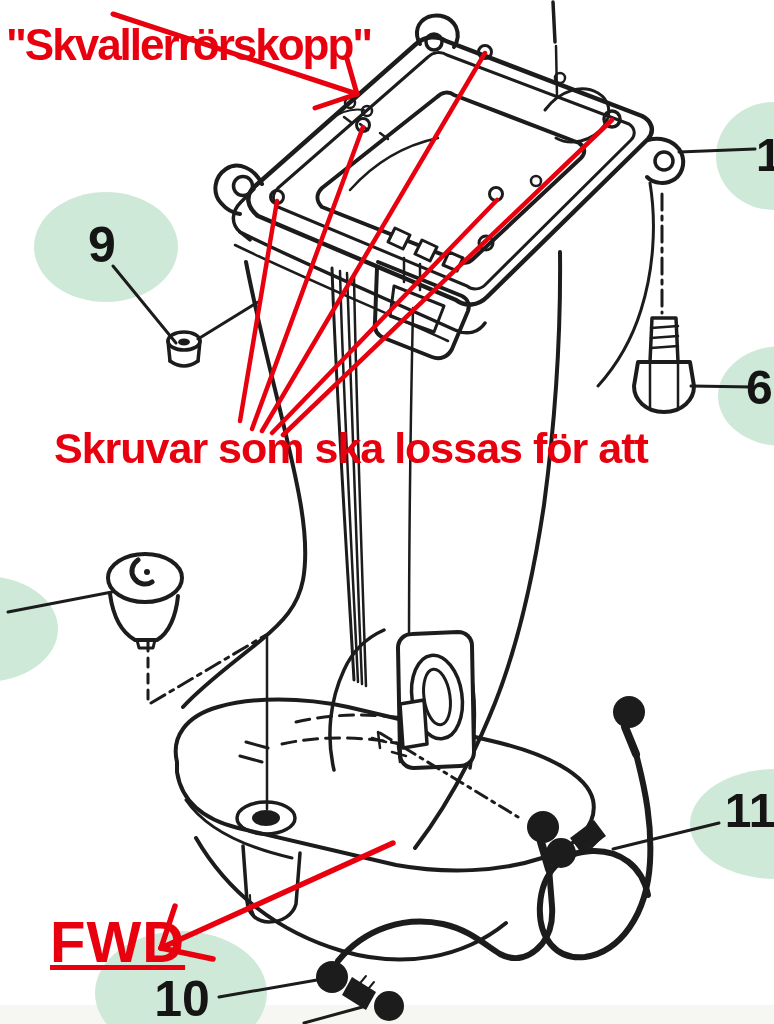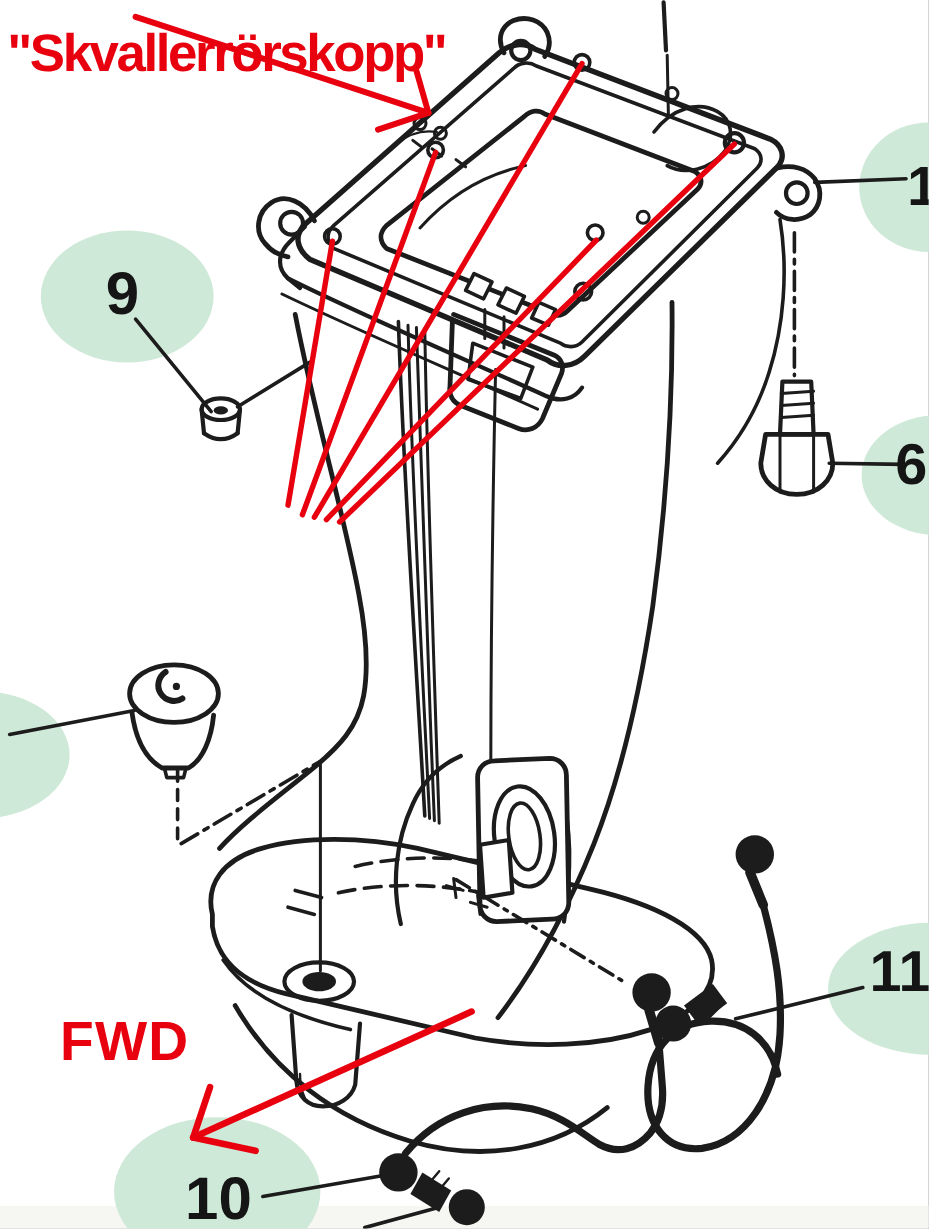--- a/index.html
+++ b/index.html
@@ -19,21 +19,21 @@
     fill:none;stroke:var(--line_black);stroke-linecap:round;stroke-linejoin:round;
   }
   #artwork .badge{fill:var(--badge_green);stroke:none;}
   #artwork .red *{stroke:var(--annotation_red);}
   #artwork .fillb{fill:var(--line_black);stroke:none;}
   #artwork .fillw{fill:#ffffff;}
   .label{position:absolute;white-space:nowrap;}
   .red-label{color:var(--annotation_red);font-weight:bold;}
   .title-label{left:6px;top:20px;font-size:44px;letter-spacing:-2px;}
   .note-label{left:54px;top:423px;font-size:43px;line-height:50px;letter-spacing:-1px;}
-  .fwd-label{left:50px;top:840px;font-size:46px;letter-spacing:1px;}
+  .fwd-label{left:50px;top:908px;font-size:58px;letter-spacing:1px;text-decoration:underline;}
   .num{position:absolute;color:#151515;font-weight:bold;font-size:50px;text-align:center;}
   #num-9{left:60px;top:216px;width:84px;}
   #num-10{left:128px;top:970px;width:108px;}
   #num-11{left:700px;top:783px;width:100px;font-size:48px;}
   #num-6{left:746px;top:360px;width:56px;font-size:48px;text-align:left;}
   #num-1{left:756px;top:128px;width:40px;font-size:46px;text-align:left;}
 </style>
 </head>
 <body>
 
@@ -220,20 +220,21 @@
         <path d="M393,843 L161,948" stroke-width="5.5"></path>
         <path d="M161,948 L175,906" stroke-width="5.5"></path>
         <path d="M161,948 L213,959" stroke-width="5.5"></path>
       </g>
     </g>
   </svg>
 
   <div class="label red-label title-label">"Skvallerrörskopp"</div>
 
   <div class="label red-label note-label">
+    <div>Skruvar som ska lossas för att</div>
   </div>
 
   <div class="label red-label fwd-label">FWD</div>
 
   <div class="num" id="num-9">9</div>
   <div class="num" id="num-10">10</div>
   <div class="num" id="num-11">11</div>
   <div class="num" id="num-6">6</div>
   <div class="num" id="num-1">1</div>
 

